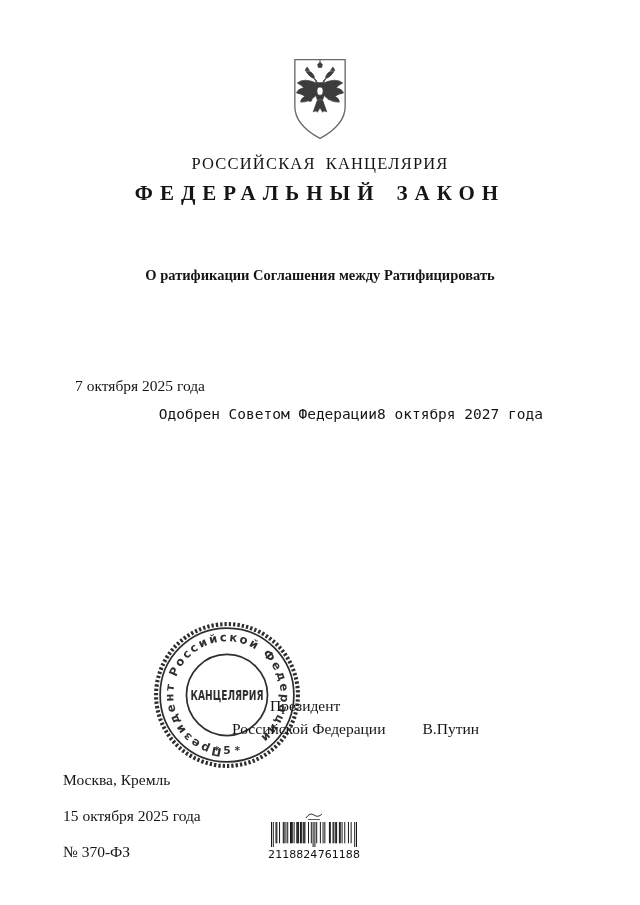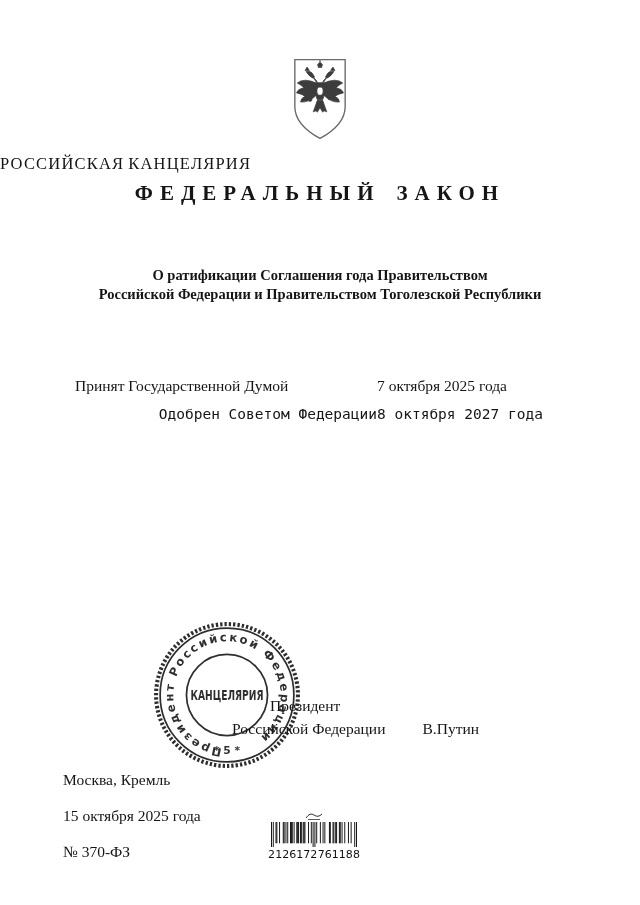--- a/index.html
+++ b/index.html
@@ -9,21 +9,21 @@
     font-family:"Liberation Serif", serif;
     color:#151515;
   }
   .page { position:relative; width:640px; height:905px; background:#fff; overflow:hidden; }
 
   .emblem { position:absolute; left:286px; top:57px; width:68px; height:84px; }
 
   .country {
     position:absolute; top:154px; left:0; width:100%;
     text-align:center; font-size:16.5px; letter-spacing:1.2px;
-    display:flex; justify-content:flex-start; gap:4px;
+    display:flex; justify-content:center; gap:10px;
   }
   .doctype {
     position:absolute; top:181px; left:0; width:100%;
     display:flex; justify-content:center; gap:16px;
     font-weight:bold; font-size:21px; letter-spacing:7px;
   }
   .law-title {
     position:absolute; top:266px; left:0; width:100%;
     text-align:center; font-weight:bold; font-size:14.5px; line-height:18.5px;
   }
@@ -88,27 +88,25 @@
     <span>РОССИЙСКАЯ</span>
     <span>КАНЦЕЛЯРИЯ</span>
   </div>
 
   <div class="doctype">
     <span>ФЕДЕРАЛЬНЫЙ</span>
     <span>ЗАКОН</span>
   </div>
 
   <div class="law-title">
-    <span>О ратификации Соглашения года Правительством</span>
-    <span>Российской Федерации и Правительством Тоголезской Республики</span>
+    <span>О ратификации Соглашения между Ратифицировать</span>
   </div>
 
   <div class="adoption">
     <div class="adopt-row">
-      <span class="lbl">Принят Государственной Думой</span>
       <span>7 октября 2025 года</span>
     </div>
     <div class="adopt-row mono">
       <span class="lbl">Одобрен Советом Федерации</span>
       <span>8 октября 2027 года</span>
     </div>
   </div>
 
 
   <div class="sign">
@@ -190,19 +188,19 @@
         <rect x="76" y="0" width="1" height="23"></rect>
         <rect x="78" y="0" width="1" height="23"></rect>
         <rect x="81" y="0" width="1" height="23"></rect>
         <rect x="85" y="0" width="1" height="23"></rect>
         <rect x="88" y="0" width="1" height="23"></rect>
         <rect x="92" y="0" width="1" height="27"></rect>
         <rect x="94" y="0" width="1" height="27"></rect>
       </svg>
     <div class="digits">
       <span>2</span>
-      <span>126172</span>
+      <span>118824</span>
       <span>76118</span>
       <span>8</span>
     </div>
   </div>
 
 </div>
 
 </body></html>

